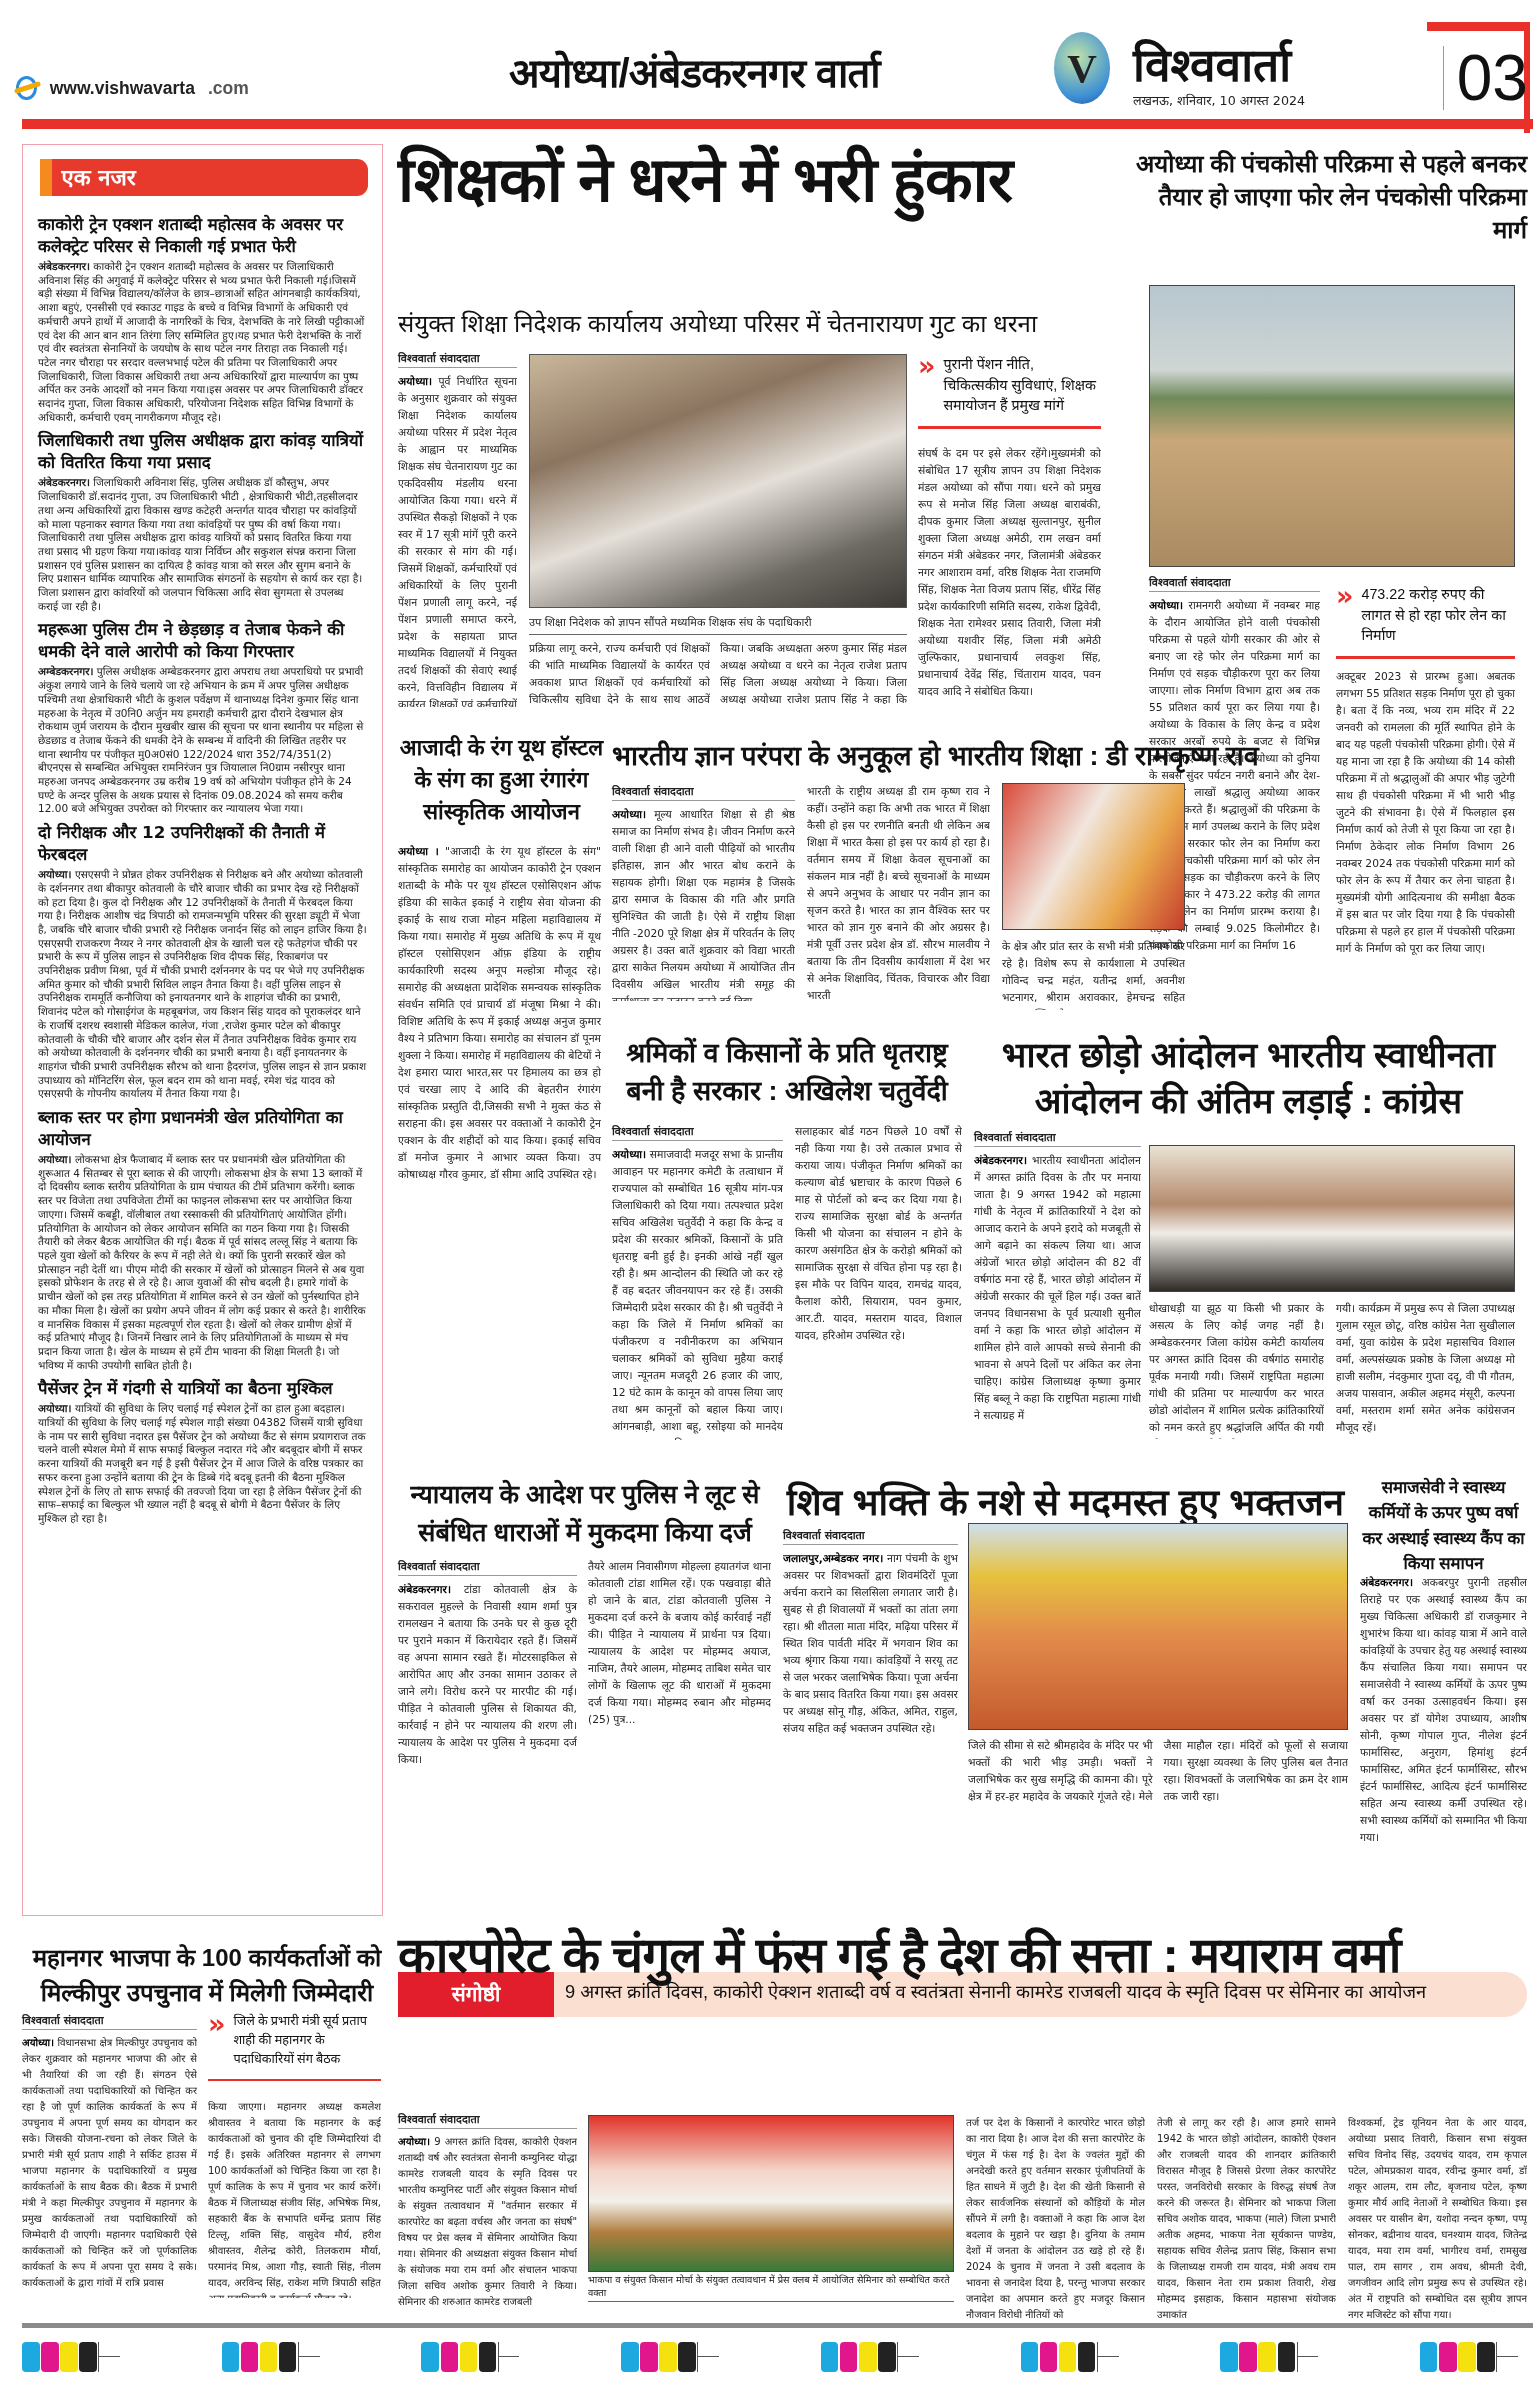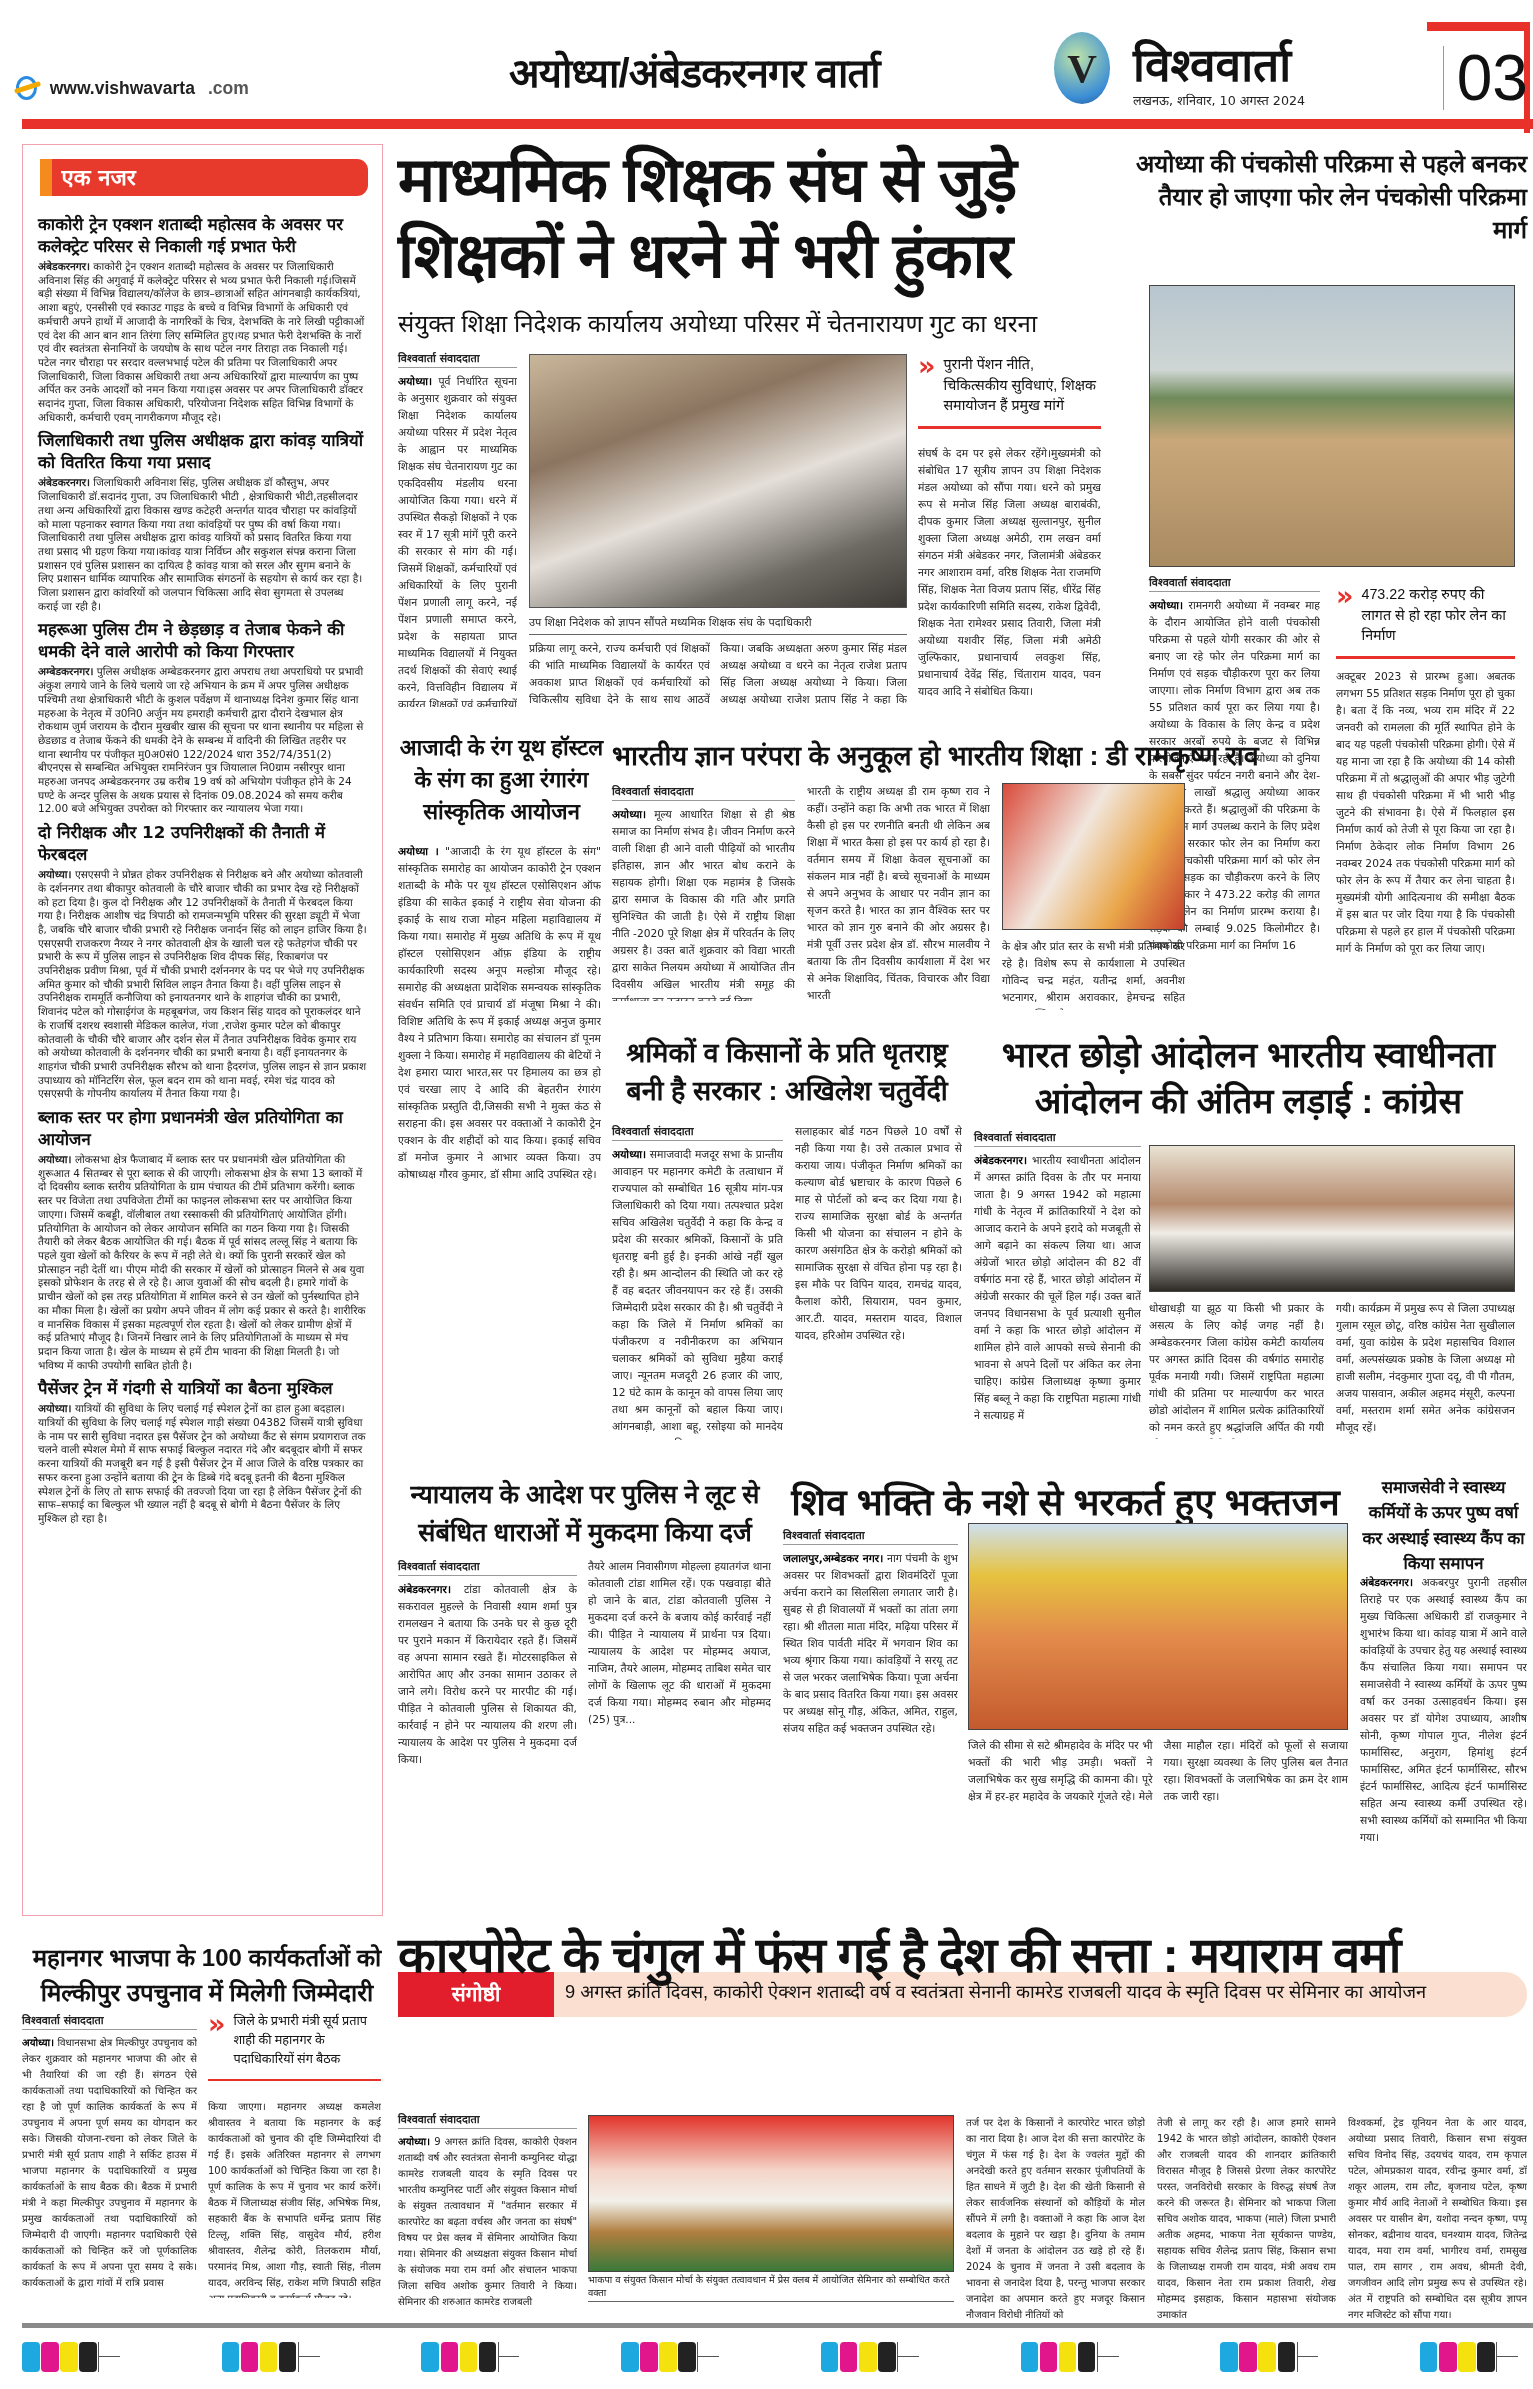--- a/index.html
+++ b/index.html
@@ -103,21 +103,20 @@
     <div class="lb-head">ब्लाक स्तर पर होगा प्रधानमंत्री खेल प्रतियोगिता का आयोजन</div>
     <div class="lb-body"><b>अयोध्या।</b> <span>लोकसभा क्षेत्र फैजाबाद में ब्लाक स्तर पर प्रधानमंत्री खेल प्रतियोगिता की शुरूआत 4 सितम्बर से पूरा ब्लाक से की जाएगी। लोकसभा क्षेत्र के सभा 13 ब्लाकों में दो दिवसीय ब्लाक स्तरीय प्रतियोगिता के ग्राम पंचायत की टीमें प्रतिभाग करेंगी। ब्लाक स्तर पर विजेता तथा उपविजेता टीमों का फाइनल लोकसभा स्तर पर आयोजित किया जाएगा। जिसमें कबड्डी, वॉलीबाल तथा रस्साकसी की प्रतियोगिताएं आयोजित होंगी। प्रतियोगिता के आयोजन को लेकर आयोजन समिति का गठन किया गया है। जिसकी तैयारी को लेकर बैठक आयोजित की गई। बैठक में पूर्व सांसद लल्लू सिंह ने बताया कि पहले युवा खेलों को कैरियर के रूप में नही लेते थे। क्यों कि पुरानी सरकारें खेल को प्रोत्साहन नही देतीं था। पीएम मोदी की सरकार में खेलों को प्रोत्साहन मिलने से अब युवा इसको प्रोफेशन के तरह से ले रहे है। आज युवाओं की सोच बदली है। हमारे गांवों के प्राचीन खेलों को इस तरह प्रतियोगिता में शामिल करने से उन खेलों को पुर्नस्थापित होने का मौका मिला है। खेलों का प्रयोग अपने जीवन में लोग कई प्रकार से करते है। शारीरिक व मानसिक विकास में इसका महत्वपूर्ण रोल रहता है। खेलों को लेकर ग्रामीण क्षेत्रों में कई प्रतिभाएं मौजूद है। जिनमें निखार लाने के लिए प्रतियोगिताओं के माध्यम से मंच प्रदान किया जाता है। खेल के माध्यम से हमें टीम भावना की शिक्षा मिलती है। जो भविष्य में काफी उपयोगी साबित होती है।</span></div>
   </div>
   <div>
     <div class="lb-head">पैसेंजर ट्रेन में गंदगी से यात्रियों का बैठना मुश्किल</div>
     <div class="lb-body"><b>अयोध्या।</b> <span>यात्रियों की सुविधा के लिए चलाई गई स्पेशल ट्रेनों का हाल हुआ बदहाल। यात्रियों की सुविधा के लिए चलाई गई स्पेशल गाड़ी संख्या 04382 जिसमें यात्री सुविधा के नाम पर सारी सुविधा नदारत इस पैसेंजर ट्रेन को अयोध्या कैंट से संगम प्रयागराज तक चलने वाली स्पेशल मेमो में साफ सफाई बिल्कुल नदारत गंदे और बदबूदार बोगी में सफर करना यात्रियों की मजबूरी बन गई है इसी पैसेंजर ट्रेन में आज जिले के वरिष्ठ पत्रकार का सफर करना हुआ उन्होंने बताया की ट्रेन के डिब्बे गंदे बदबू इतनी की बैठना मुश्किल स्पेशल ट्रेनों के लिए तो साफ सफाई की तवज्जो दिया जा रहा है लेकिन पैसेंजर ट्रेनों की साफ–सफाई का बिल्कुल भी ख्याल नहीं है बदबू से बोगी मे बैठना पैसेंजर के लिए मुश्किल हो रहा है।</span></div>
   </div>
 </div>
 
 <div class="abs main-head">
-  <div>माध्यमिक शिक्षक संघ से जुड़े</div>
   <div>शिक्षकों ने धरने में भरी हुंकार</div>
 </div>
 <div class="abs main-sub">संयुक्त शिक्षा निदेशक कार्यालय अयोध्या परिसर में चेतनारायण गुट का धरना</div>
 
 <div class="abs" style="left:398px; top:350px; width:119px;">
   <div class="byline">विश्ववार्ता संवाददाता</div>
   <div class="body-text" style="height:334px; overflow:hidden;"><b>अयोध्या।</b> <span>पूर्व निर्धारित सूचना के अनुसार शुक्रवार को संयुक्त शिक्षा निदेशक कार्यालय अयोध्या परिसर में प्रदेश नेतृत्व के आह्वान पर माध्यमिक शिक्षक संघ चेतनारायण गुट का एकदिवसीय मंडलीय धरना आयोजित किया गया। धरने में उपस्थित सैकड़ो शिक्षकों ने एक स्वर में 17 सूत्री मांगें पूरी करने की सरकार से मांग की गई। जिसमें शिक्षकों, कर्मचारियों एवं अधिकारियों के लिए पुरानी पेंशन प्रणाली लागू करने, नई पेंशन प्रणाली समाप्त करने, प्रदेश के सहायता प्राप्त माध्यमिक विद्यालयों में नियुक्त तदर्थ शिक्षकों की सेवाएं स्थाई करने, वित्तविहीन विद्यालय में कार्यरत शिक्षकों एवं कर्मचारियों को सेवा दशा सुनिश्चित करने, समान कार्य समान वेतन देने की व्यवस्था, राष्ट्रीय शिक्षा नीति 2020 के अनुसार छात्र शक्ति की प्रत्येक कक्षा हेतु वर्ग निर्धारण आधार पर शिक्षक जनशक्ति का आकलन कर समायोजन</span></div>
 </div>
 <div class="abs photo" style="left:529px; top:354px; width:378px; height:254px;"></div>
 <div class="abs caption" style="left:529px; top:614px; width:378px;">उप शिक्षा निदेशक को ज्ञापन सौंपते मध्यमिक शिक्षक संघ के पदाधिकारी</div>
@@ -169,21 +168,21 @@
 <div class="abs body-text" style="left:1149px; top:1300px; width:175px; height:139px; overflow:hidden;">धोखाधड़ी या झूठ या किसी भी प्रकार के असत्य के लिए कोई जगह नहीं है।अम्बेडकरनगर जिला कांग्रेस कमेटी कार्यालय पर अगस्त क्रांति दिवस की वर्षगांठ समारोह पूर्वक मनायी गयी। जिसमें राष्ट्रपिता महात्मा गांधी की प्रतिमा पर माल्यार्पण कर भारत छोडो आंदोलन में शामिल प्रत्येक क्रांतिकारियों को नमन करते हुए श्रद्धांजलि अर्पित की गयी और तत्पश्चात गोष्ठी की</div>
 <div class="abs body-text" style="left:1336px; top:1300px; width:179px; height:139px; overflow:hidden;">गयी। कार्यक्रम में प्रमुख रूप से जिला उपाध्यक्ष गुलाम रसूल छोटू, वरिष्ठ कांग्रेस नेता सुखीलाल वर्मा, युवा कांग्रेस के प्रदेश महासचिव विशाल वर्मा, अल्पसंख्यक प्रकोष्ठ के जिला अध्यक्ष मो हाजी सलीम, नंदकुमार गुप्ता ददू, वी पी गौतम, अजय पासवान, अकील अहमद मंसूरी, कल्पना वर्मा, मस्तराम शर्मा समेत अनेक कांग्रेसजन मौजूद रहें।</div>
 
 <div class="abs h-col" style="left:398px; top:1475px; width:374px; font-size:25.4px; line-height:38px;">न्यायालय के आदेश पर पुलिस ने लूट से संबंधित धाराओं में मुकदमा किया दर्ज</div>
 <div class="abs" style="left:398px; top:1558px; width:179px;">
   <div class="byline">विश्ववार्ता संवाददाता</div>
   <div class="body-text" style="height:318px; overflow:hidden;"><b>अंबेडकरनगर।</b> <span>टांडा कोतवाली क्षेत्र के सकरावल मुहल्ले के निवासी श्याम शर्मा पुत्र रामलखन ने बताया कि उनके घर से कुछ दूरी पर पुराने मकान में किरायेदार रहते हैं। जिसमें वह अपना सामान रखते हैं। मोटरसाइकिल से आरोपित आए और उनका सामान उठाकर ले जाने लगे। विरोध करने पर मारपीट की गई। पीड़ित ने कोतवाली पुलिस से शिकायत की, कार्रवाई न होने पर न्यायालय की शरण ली। न्यायालय के आदेश पर पुलिस ने मुकदमा दर्ज किया।</span></div>
 </div>
 <div class="abs body-text" style="left:588px; top:1558px; width:183px; height:342px; overflow:hidden;">तैयरे आलम निवासीगण मोहल्ला हयातगंज थाना कोतवाली टांडा शामिल रहें। एक पखवाड़ा बीते हो जाने के बात, टांडा कोतवाली पुलिस ने मुकदमा दर्ज करने के बजाय कोई कार्रवाई नहीं की। पीड़ित ने न्यायालय में प्रार्थना पत्र दिया। न्यायालय के आदेश पर मोहम्मद अयाज, नाजिम, तैयरे आलम, मोहम्मद ताबिश समेत चार लोगों के खिलाफ लूट की धाराओं में मुकदमा दर्ज किया गया। मोहम्मद रुबान और मोहम्मद (25) पुत्र...</div>
 
-<div class="abs" style="left:783px; top:1475px; width:565px; font-size:37px; font-weight:bold; font-family:'Liberation Sans',sans-serif; color:#111; text-align:center;">शिव भक्ति के नशे से भरकर्त हुए भक्तजन</div>
+<div class="abs" style="left:783px; top:1475px; width:565px; font-size:37px; font-weight:bold; font-family:'Liberation Sans',sans-serif; color:#111; text-align:center;">शिव भक्ति के नशे से मदमस्त हुए भक्तजन</div>
 <div class="abs" style="left:783px; top:1527px; width:175px;">
   <div class="byline">विश्ववार्ता संवाददाता</div>
   <div class="body-text" style="height:342px; overflow:hidden;"><b>जलालपुर,अम्बेडकर नगर।</b> <span>नाग पंचमी के शुभ अवसर पर शिवभक्तों द्वारा शिवमंदिरों पूजा अर्चना कराने का सिलसिला लगातार जारी है। सुबह से ही शिवालयों में भक्तों का तांता लगा रहा। श्री शीतला माता मंदिर, मढ़िया परिसर में स्थित शिव पार्वती मंदिर में भगवान शिव का भव्य श्रृंगार किया गया। कांवड़ियों ने सरयू तट से जल भरकर जलाभिषेक किया। पूजा अर्चना के बाद प्रसाद वितरित किया गया। इस अवसर पर अध्यक्ष सोनू गौड़, अंकित, अमित, राहुल, संजय सहित कई भक्तजन उपस्थित रहे।</span></div>
 </div>
 <div class="abs photo-shiv" style="left:968px; top:1523px; width:380px; height:207px;"></div>
 <div class="abs body-text" style="left:968px; top:1737px; width:380px; height:167px; overflow:hidden; column-count:2; column-gap:11px;">जिले की सीमा से सटे श्रीमहादेव के मंदिर पर भी भक्तों की भारी भीड़ उमड़ी। भक्तों ने जलाभिषेक कर सुख समृद्धि की कामना की। पूरे क्षेत्र में हर-हर महादेव के जयकारे गूंजते रहे। मेले जैसा माहौल रहा। मंदिरों को फूलों से सजाया गया। सुरक्षा व्यवस्था के लिए पुलिस बल तैनात रहा। शिवभक्तों के जलाभिषेक का क्रम देर शाम तक जारी रहा।</div>
 
 <div class="abs h-col" style="left:1360px; top:1475px; width:167px; font-size:16.7px; line-height:25.4px;">समाजसेवी ने स्वास्थ्य कर्मियों के ऊपर पुष्प वर्षा कर अस्थाई स्वास्थ्य कैंप का किया समापन</div>
 <div class="abs body-text" style="left:1360px; top:1574px; width:167px; height:326px; overflow:hidden;"><b>अंबेडकरनगर।</b> <span>अकबरपुर पुरानी तहसील तिराहे पर एक अस्थाई स्वास्थ्य कैंप का मुख्य चिकित्सा अधिकारी डॉ राजकुमार ने शुभारंभ किया था। कांवड़ यात्रा में आने वाले कांवड़ियों के उपचार हेतु यह अस्थाई स्वास्थ्य कैंप संचालित किया गया। समापन पर समाजसेवी ने स्वास्थ्य कर्मियों के ऊपर पुष्प वर्षा कर उनका उत्साहवर्धन किया। इस अवसर पर डॉ योगेश उपाध्याय, आशीष सोनी, कृष्ण गोपाल गुप्त, नीलेश इंटर्न फार्मासिस्ट, अनुराग, हिमांशु इंटर्न फार्मासिस्ट, अमित इंटर्न फार्मासिस्ट, सौरभ इंटर्न फार्मासिस्ट, आदित्य इंटर्न फार्मासिस्ट सहित अन्य स्वास्थ्य कर्मी उपस्थित रहे। सभी स्वास्थ्य कर्मियों को सम्मानित भी किया गया।</span></div>
 

